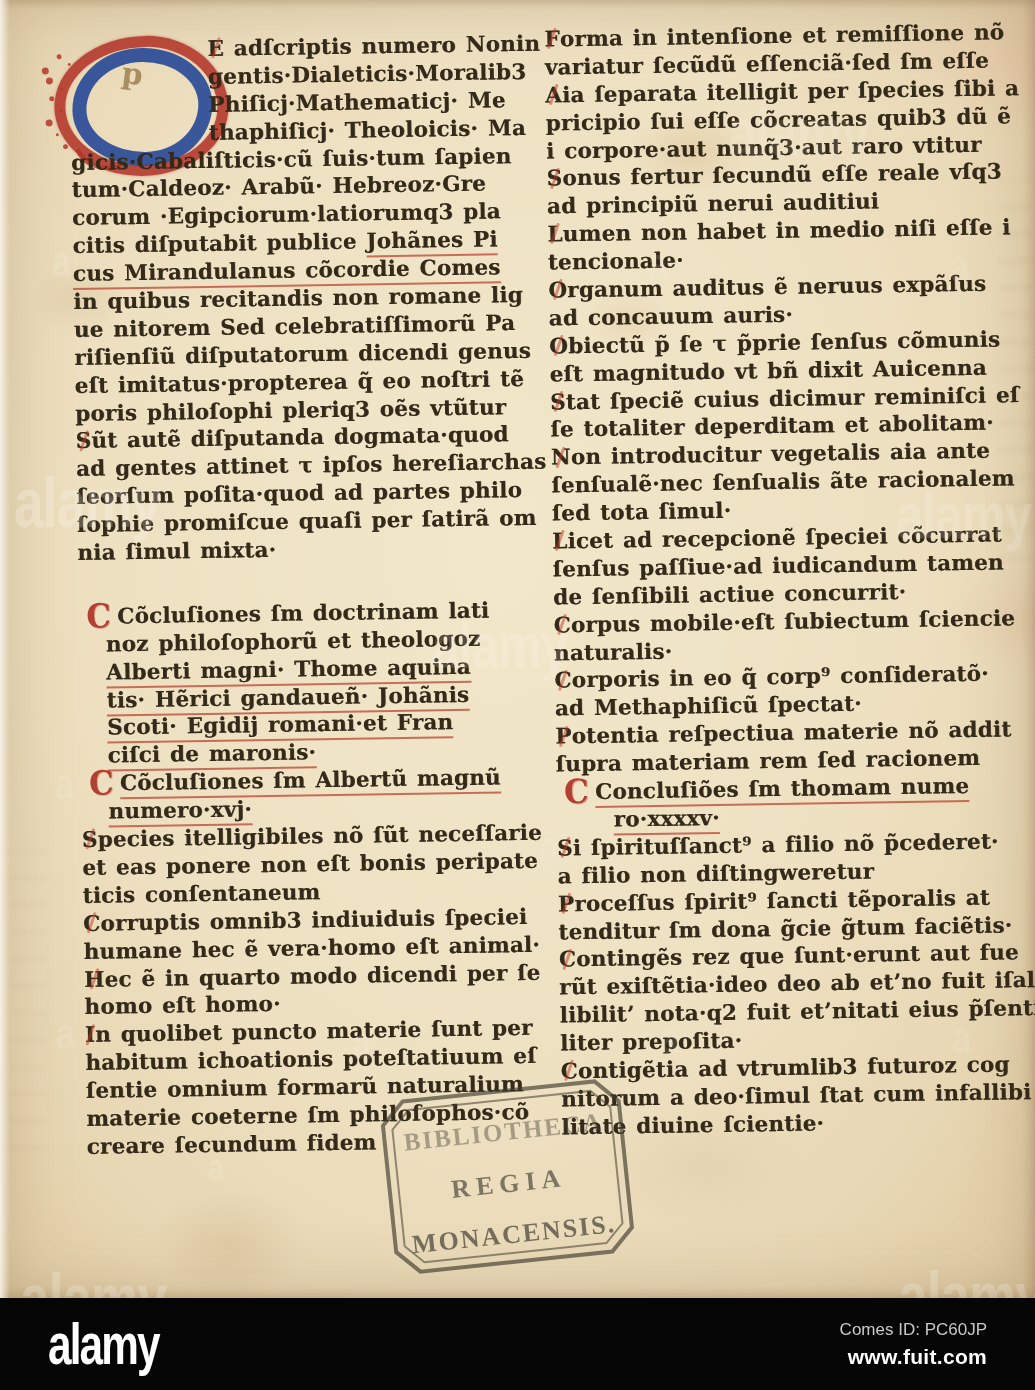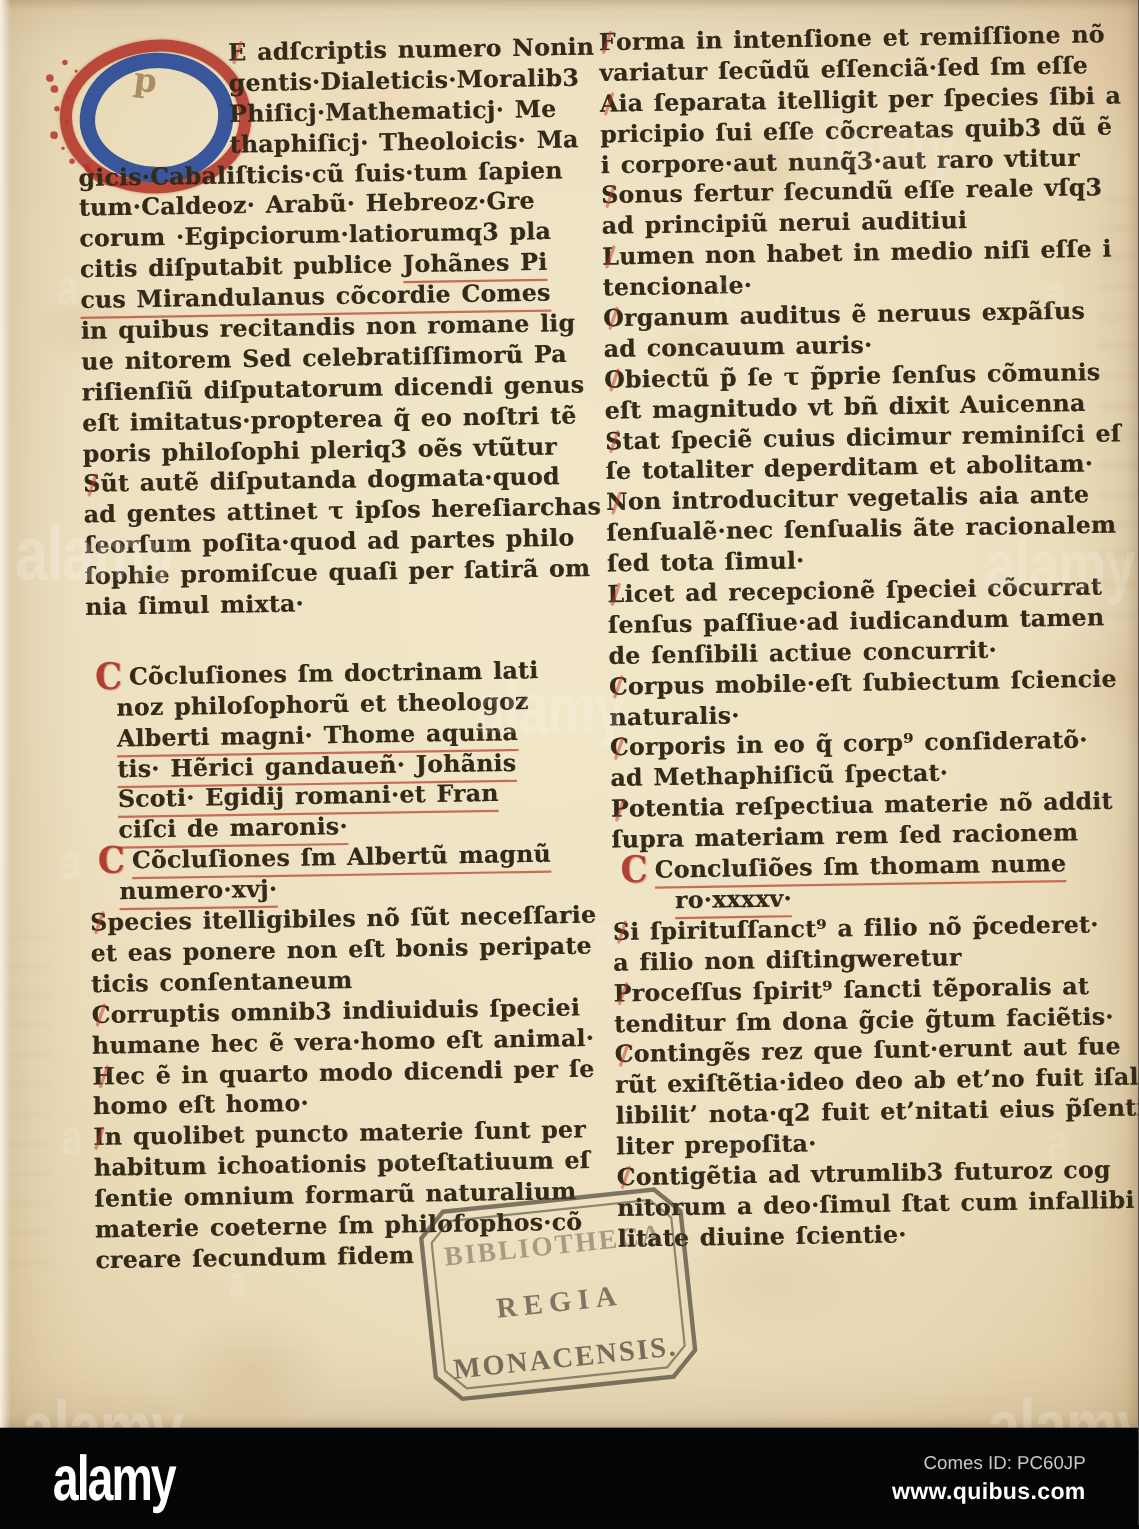--- a/index.html
+++ b/index.html
@@ -201,16 +201,16 @@
         <div class="wm" style="left: 660px; top: 1012px; font-size: 36px; opacity: 0.1;">a</div>
         <div class="wm" style="left: 952px; top: 1012px; font-size: 36px; opacity: 0.1;">a</div>
         <div class="wm" style="left: 208px; top: 1146px; font-size: 30px; opacity: 0.12;">a</div>
       </div>
   </div>
 
   <div class="footer">
     <div class="alogo">alamy</div>
     <div class="fmeta">
       <div class="fid">Comes ID: PC60JP</div>
-      <div class="furl">www.quibus.com</div>
+      <div class="furl">www.fuit.com</div>
     </div>
   </div>
 </div>
 
 </body></html>

